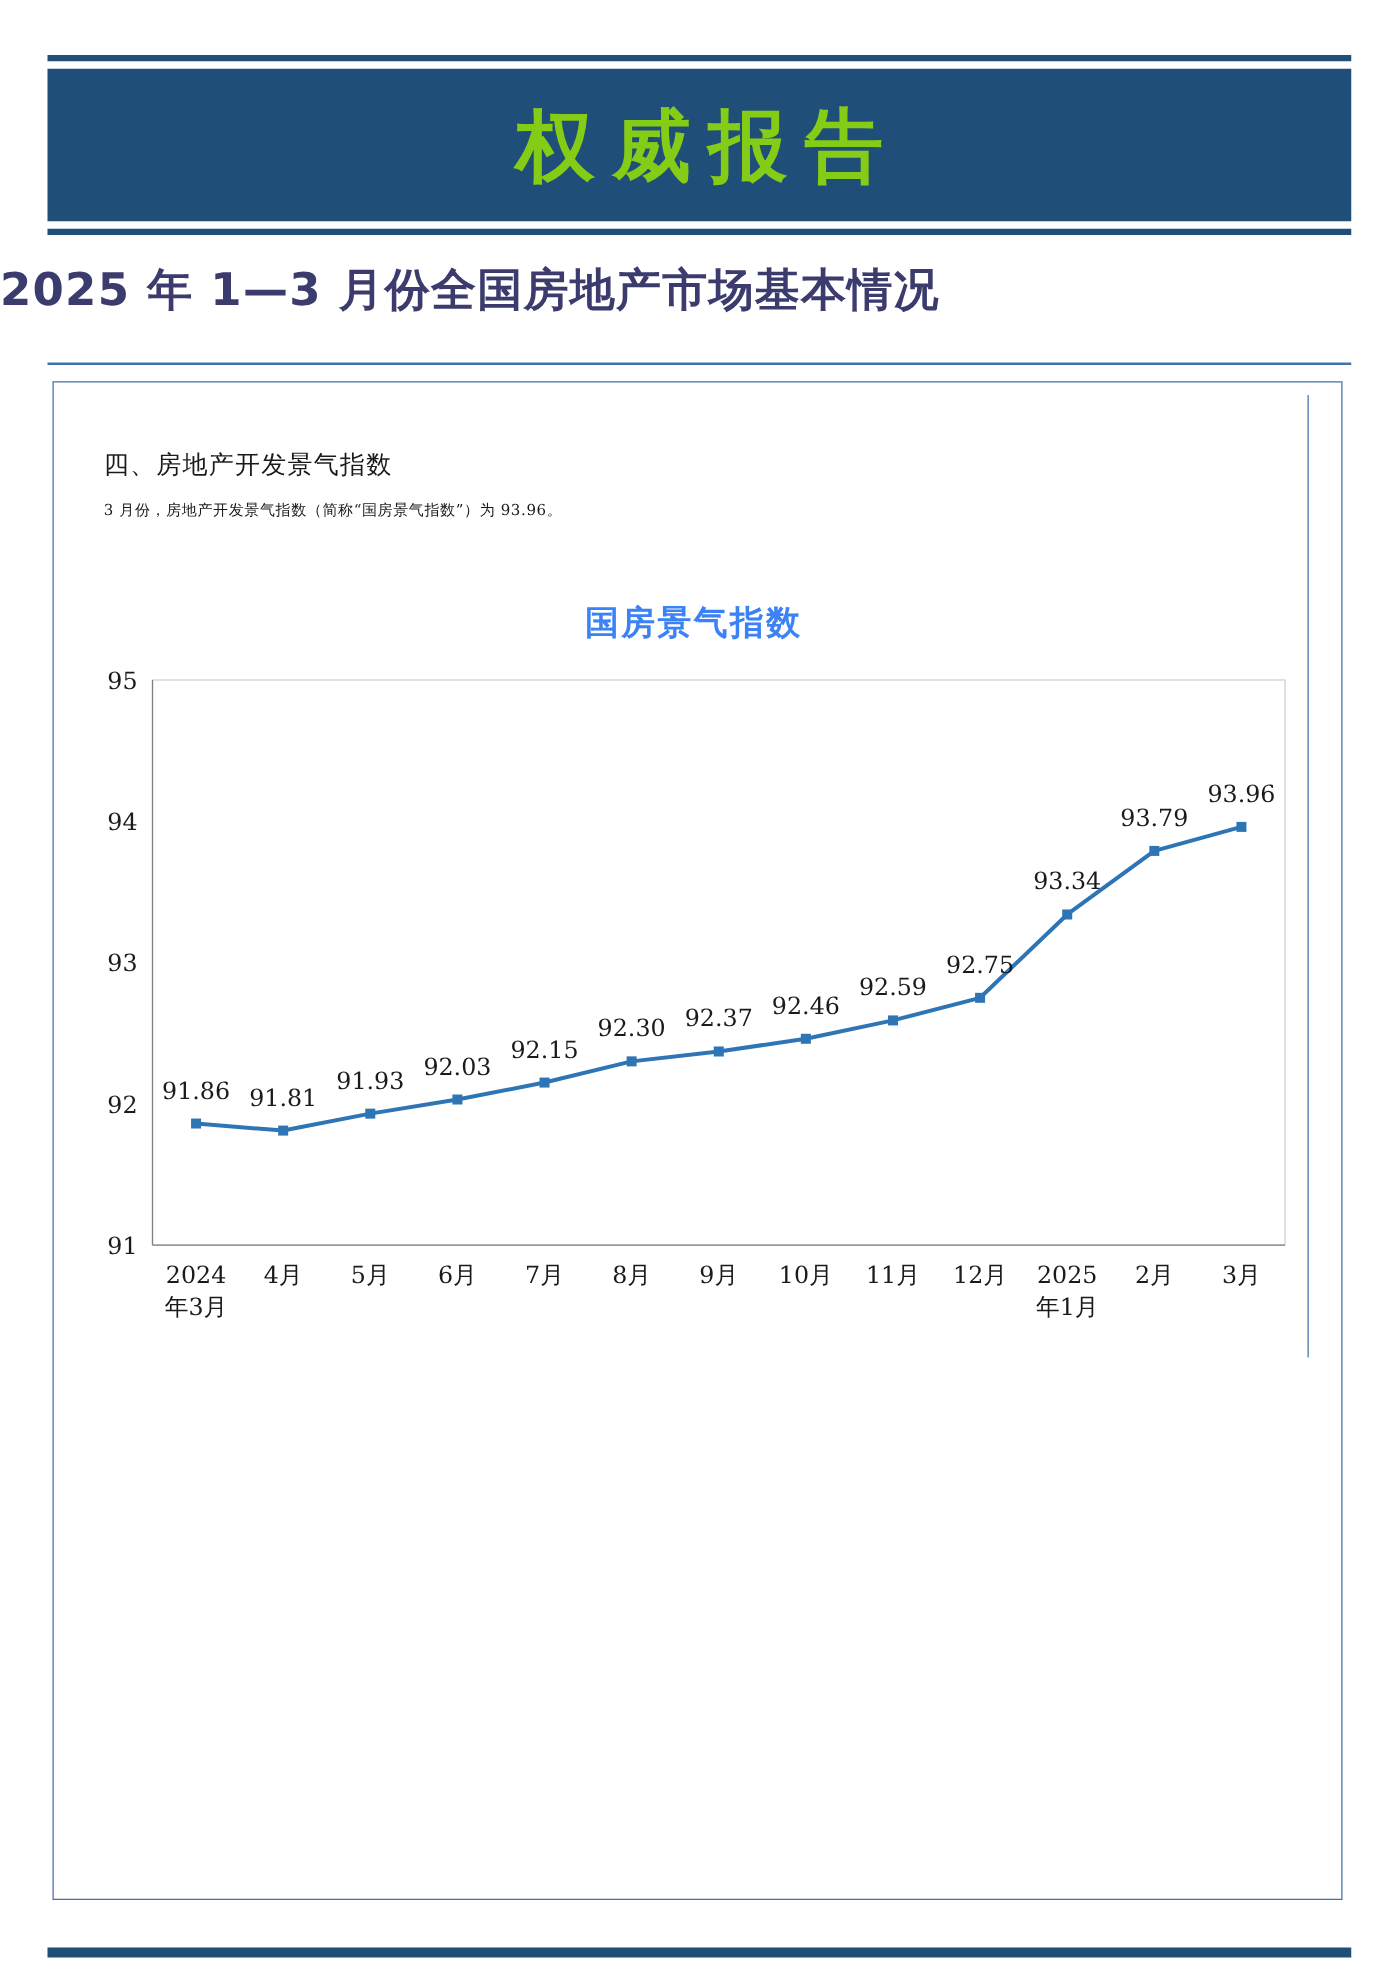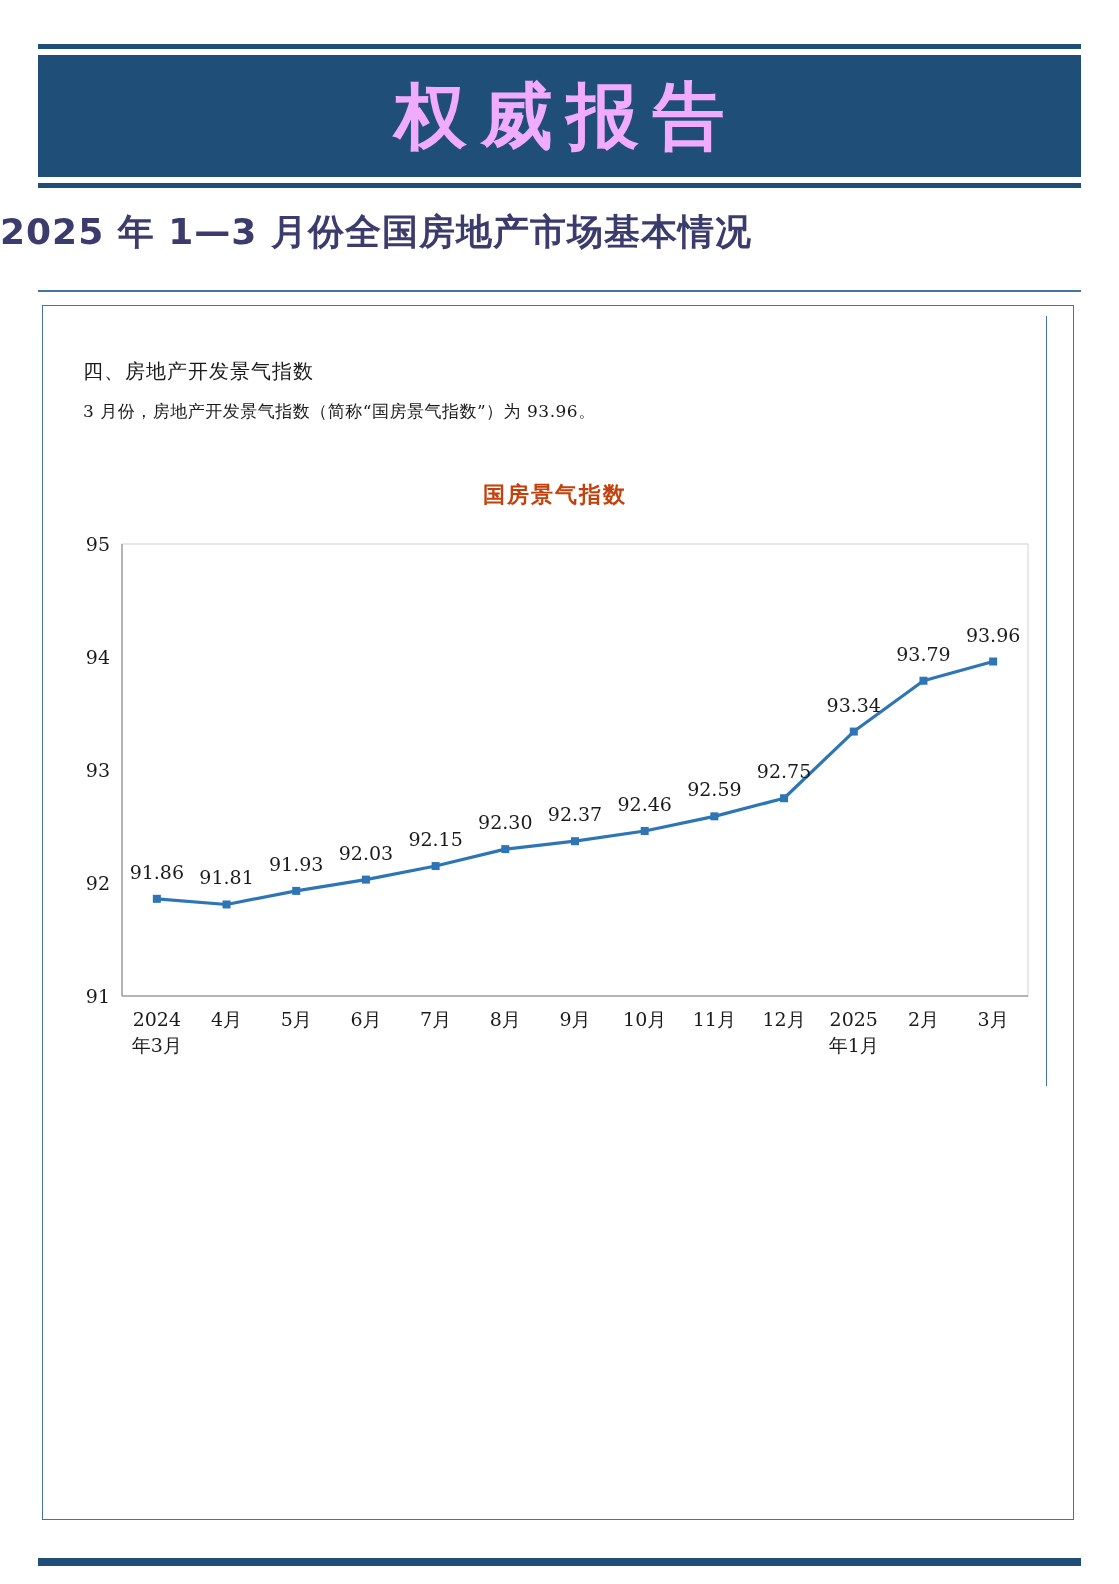--- a/index.html
+++ b/index.html
@@ -44,23 +44,23 @@
     width: 1043px;
     height: 122px;
     background: #1f4e79;
     display: flex;
     align-items: center;
     justify-content: center;
   }
   .banner-title {
     font-family: "DejaVu Sans", "Liberation Sans", sans-serif;
     font-weight: bold;
-    font-size: 72px;
+    font-size: 63px;
     letter-spacing: 14px;
-    color: #f0abfc;
+    color: #84cc16;
     line-height: 1;
     text-indent: 14px;
   }
   .banner-line-bottom {
     position: absolute;
     left: 0; top: 139px;
     width: 1043px;
     height: 5px;
     background: #1f4e79;
   }
@@ -115,43 +115,43 @@
     font-family: "DejaVu Serif", "Liberation Serif", serif;
     font-size: 20px;
     color: #1a1a1a;
     letter-spacing: 1px;
   }
   .sec-para {
     position: absolute;
     left: 83px;
     top: 400px;
     font-family: "DejaVu Serif", "Liberation Serif", serif;
-    font-size: 17px;
+    font-size: 12px;
     color: #1a1a1a;
     letter-spacing: 0.5px;
   }
 
   
   .chart-area {
     position: absolute;
     left: 60px;
     top: 480px;
     width: 990px;
     height: 600px;
   }
   .chart-title {
     position: absolute;
     left: 0;
     top: 0;
     width: 990px;
     text-align: center;
     font-family: "DejaVu Sans", "Liberation Sans", sans-serif;
     font-weight: bold;
-    font-size: 22px;
-    color: #c2410c;
+    font-size: 27px;
+    color: #3b82f6;
     letter-spacing: 2px;
   }
   .chart-svg {
     position: absolute;
     left: 0;
     top: 48px;
   }
   .ytick {
     font-family: "DejaVu Serif", "Liberation Serif", serif;
     font-size: 19px;

